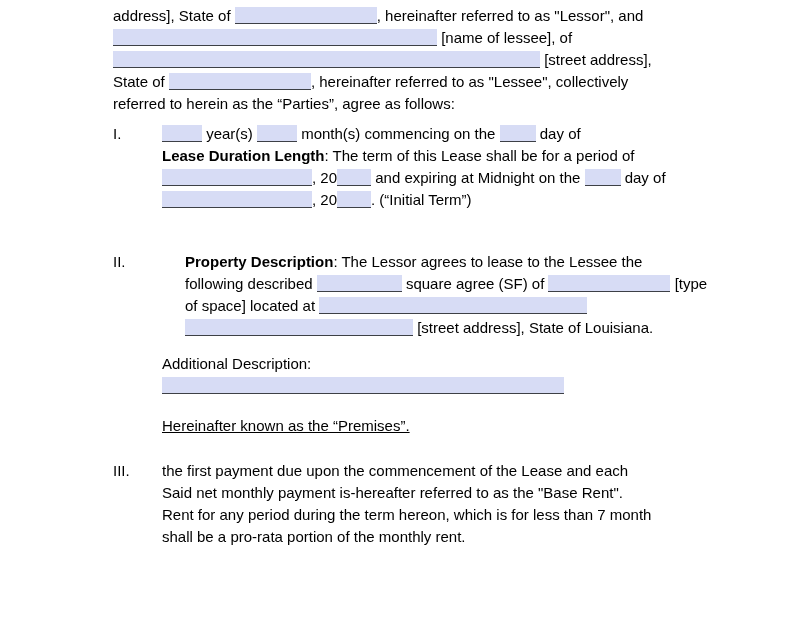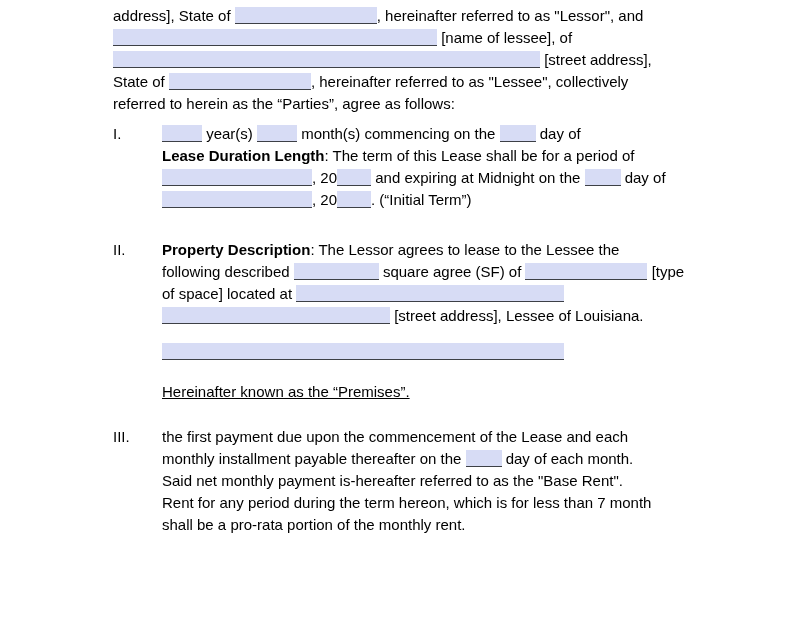--- a/index.html
+++ b/index.html
@@ -47,43 +47,43 @@
       </div>
       <div class="block" style="margin-top: 8px;">
         <div class="numeral">I.</div>
         <div class="lines">
           <div class="line"><span class="blank" style="width: 40px;"></span><span> year(s) </span><span class="blank" style="width: 40px;"></span><span> month(s) commencing on the </span><span class="blank" style="width: 36px;"></span><span> day of</span></div>
           <div class="line"><span class="bold">Lease Duration Length</span><span>: The term of this Lease shall be for a period of</span></div>
           <div class="line"><span class="blank" style="width: 150px;"></span><span>, 20</span><span class="blank" style="width: 34px;"></span><span> and expiring at Midnight on the </span><span class="blank" style="width: 36px;"></span><span> day of</span></div>
           <div class="line"><span class="blank" style="width: 150px;"></span><span>, 20</span><span class="blank" style="width: 34px;"></span><span>. (“Initial Term”)</span></div>
         </div>
       </div>
-      <div class="block" style="margin-top: 28px;">
+      <div class="block" style="margin-top: 40px; gap: 23px;">
         <div class="numeral">II.</div>
         <div class="lines">
           <div class="line"><span class="bold">Property Description</span><span>: The Lessor agrees to lease to the Lessee the</span></div>
           <div class="line"><span>following described </span><span class="blank" style="width: 85px;"></span><span> square agree (SF) of </span><span class="blank" style="width: 122px;"></span><span> [type</span></div>
           <div class="line"><span>of space] located at </span><span class="blank" style="width: 268px;"></span></div>
-          <div class="line"><span class="blank" style="width: 228px;"></span><span> [street address], Lessee of Louisiana.</span></div>
+          <div class="line"><span class="blank" style="width: 228px;"></span><span> [street address], State of Louisiana.</span></div>
         </div>
       </div>
       <div class="block sub" style="margin-top: 14px;">
         <div class="lines">
+          <div class="line"><span>Additional Description:</span></div>
           <div class="line"><span class="blank" style="width: 402px;"></span></div>
         </div>
       </div>
       <div class="block sub" style="margin-top: 18px; text-decoration: underline;">
         <div class="lines">
           <div class="line"><span>Hereinafter known as the “Premises”.</span></div>
         </div>
       </div>
       <div class="block" style="margin-top: 23px;">
         <div class="numeral">III.</div>
         <div class="lines">
           <div class="line"><span>the first payment due upon the commencement of the Lease and each</span></div>
-          <div class="line"><span>monthly installment payable thereafter on the </span><span class="blank" style="width: 36px;"></span><span> day of each month.</span></div>
           <div class="line"><span>Said net monthly payment is-hereafter referred to as the "Base Rent".</span></div>
           <div class="line"><span>Rent for any period during the term hereon, which is for less than 7 month</span></div>
           <div class="line"><span>shall be a pro-rata portion of the monthly rent.</span></div>
         </div>
       </div>
     </div>
 </div>
 
 </body></html>

